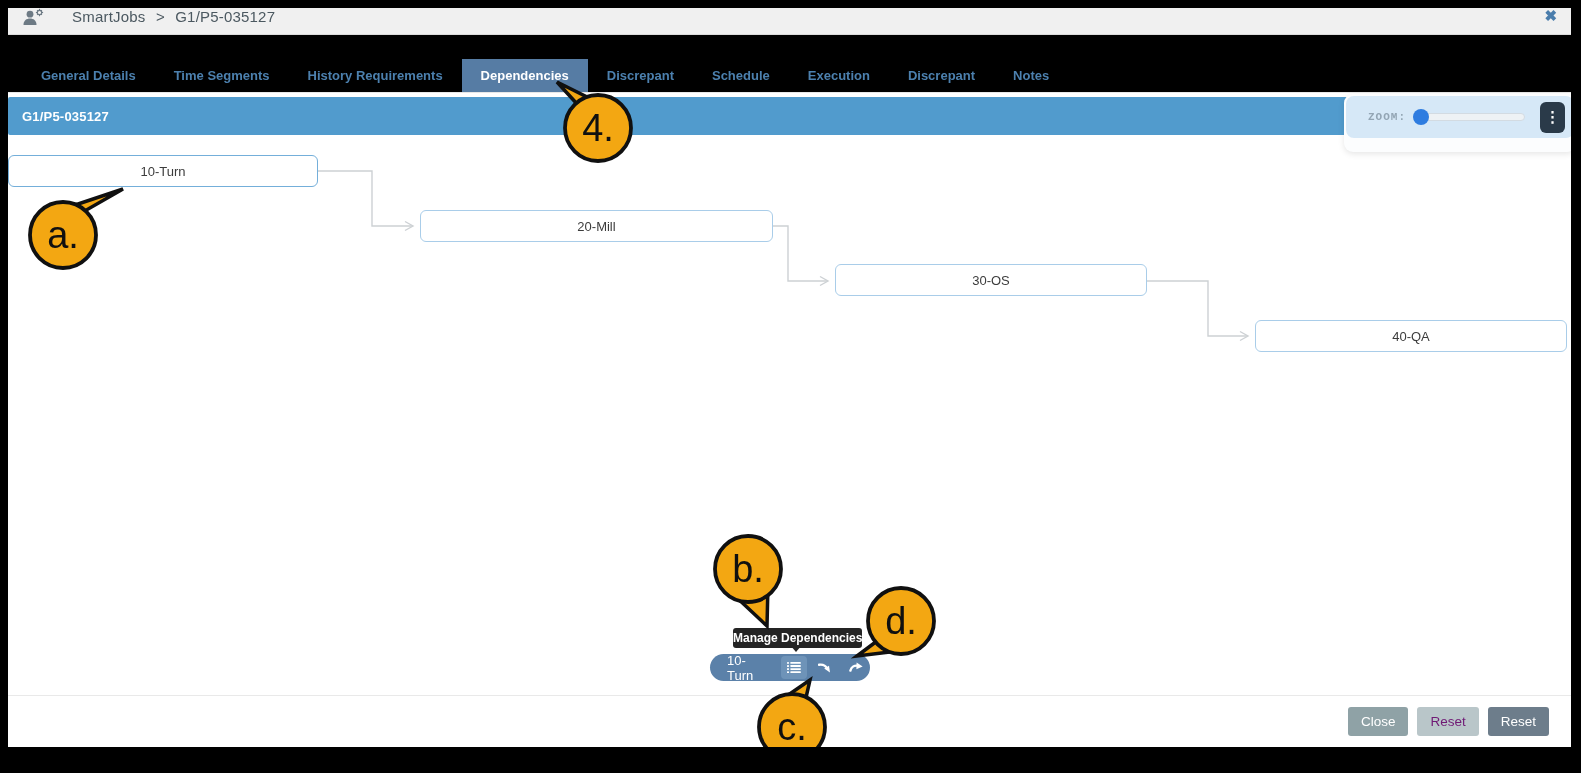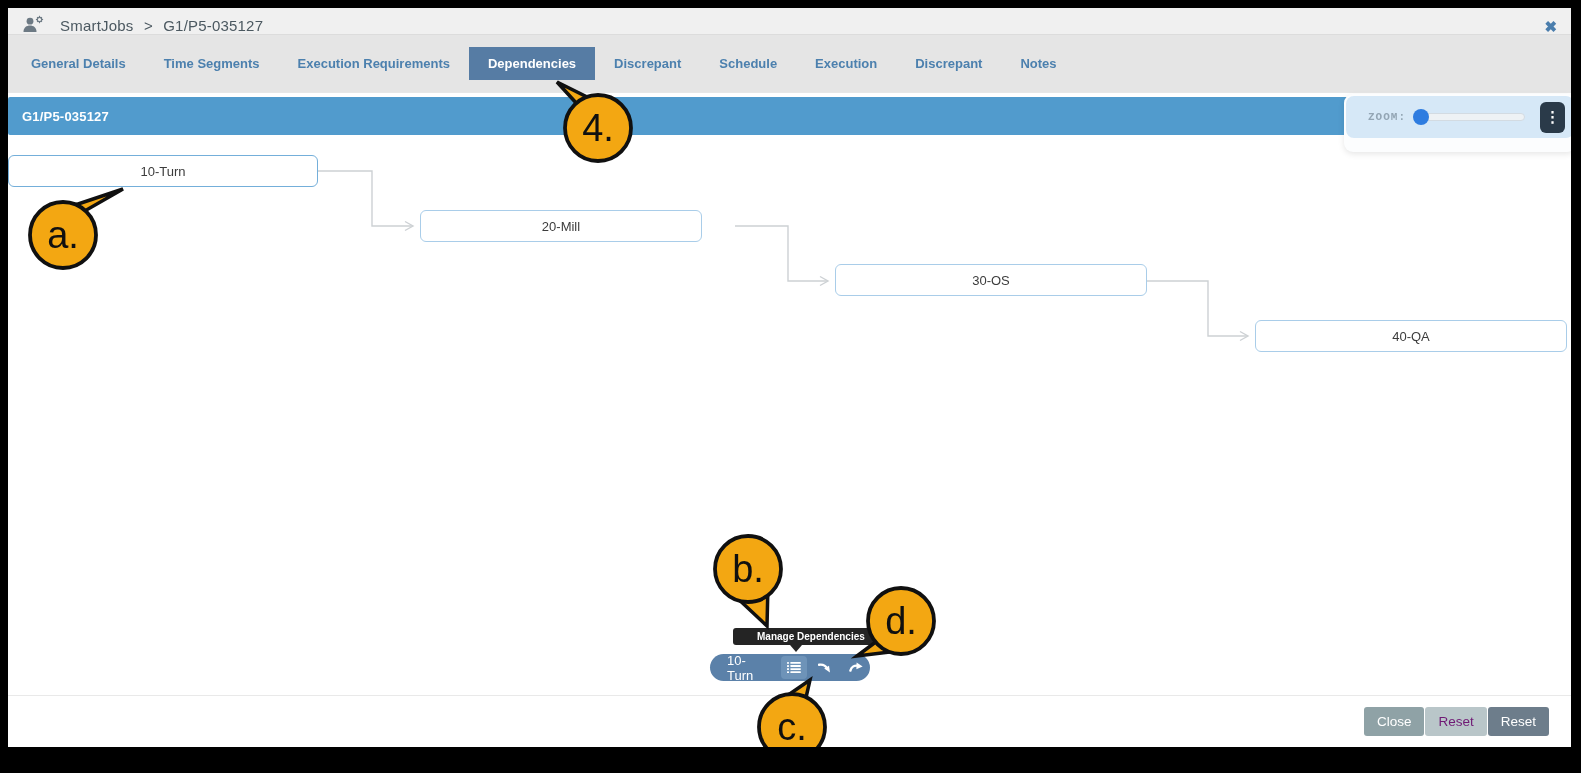--- a/index.html
+++ b/index.html
@@ -3,28 +3,28 @@
 <meta charset="utf-8">
 <style>
   * { margin:0; padding:0; box-sizing:border-box; }
   html,body { background:#000; }
   body { font-family:"Liberation Sans", sans-serif; }
   .frame { position:relative; width:1581px; height:773px; background:#000; overflow:hidden; }
   .window { position:absolute; left:8px; top:8px; width:1563px; height:739px; background:#fff; overflow:hidden; }
 
   
   .topbar { position:absolute; left:0; top:0; width:100%; height:27px; background:#f0f0f0;
-            border-bottom:1px solid #dcdcdc; display:flex; align-items:flex-end; padding:0 14px; }
+            border-bottom:1px solid #dcdcdc; display:flex; align-items:flex-start; padding:0 14px;gap:12px; }
   .topbar .crumb { margin-left:14px; font-size:15px; color:#4b5860; letter-spacing:.2px; }
   .topbar .crumb span { margin-right:6px; }
   .close-x { margin-left:auto; color:#4a7dac; font-size:15px; font-weight:bold; cursor:pointer; line-height:1; }
 
   
-  .tabs { position:absolute; left:0; top:27px; width:100%; height:58px; background:#e5e5e5;
-          border-bottom:1px solid #e7e7e7; display:flex; align-items:center; padding-left:4px; }
+  .tabs { position:absolute; left:0; top:27px; width:100%; height:58px; background:#000000;
+          border-bottom:1px solid #e7e7e7; display:flex; align-items:flex-end; padding-left:14px; }
   .tab { border:none; background:transparent; color:#4c80ae; font-weight:bold; font-size:13px;
          font-family:"Liberation Sans", sans-serif; padding:9px 19px; cursor:pointer; white-space:nowrap; }
   .tab.active { background:#567ca4; color:#fff; border-radius:0; }
 
   
   .bluebar { position:absolute; left:0; top:89px; width:100%; height:38px; background:#519bcd;
              display:flex; align-items:center; padding-left:14px; border-radius:2px; }
   .bluebar .title { color:#fff; font-size:13px; font-weight:bold; letter-spacing:.2px; }
 
   
@@ -43,36 +43,36 @@
                justify-content:center; cursor:pointer; }
 
   
   .node { position:absolute; height:32px; background:#fff; border-radius:6px;
           display:flex; align-items:center; justify-content:center; font-size:13px; color:#3c3c3c; z-index:2; cursor:pointer; }
   .node-border-strong { border:1px solid #74afda; }
   .node-border-light { border:1px solid #a9cde9; }
   .connectors { position:absolute; left:0; top:0; z-index:1; pointer-events:none; }
 
   
-  .tooltip { position:absolute; left:725px; top:620px; background:#242424; color:#fff; font-size:10px;
-             font-weight:bold; padding:3px 24px; border-radius:3px; z-index:6; white-space:nowrap; }
+  .tooltip { position:absolute; left:725px; top:620px; background:#242424; color:#fff; font-size:12px;
+             font-weight:bold; padding:3px 0; border-radius:3px; z-index:6; white-space:nowrap; }
   .tooltip-caret { position:absolute; left:782px; top:637px; width:0; height:0; z-index:6;
                    border-left:6px solid transparent; border-right:6px solid transparent; border-top:7px solid #242424; }
   .pill { position:absolute; left:702px; top:646px; width:160px; height:27px; background:#5b81a9;
           border-radius:14px; display:flex; align-items:center; z-index:5; }
   .pill-label { color:#fff; font-size:13px; margin:0 10px 0 17px; }
   .pill-btn { width:27px; height:23px; border-radius:4px; display:flex; align-items:center;
               justify-content:center; cursor:pointer; }
   .pill-btn.hovered { background:#6e93b8; }
   .pill-btn + .pill-btn { margin-left:5px; }
 
   
   .footer { position:absolute; left:0; top:687px; width:100%; height:52px; background:#fff;
             border-top:1px solid #e9e9e9; display:flex; align-items:center; justify-content:flex-end;
-            padding-right:22px; gap:1px; }
+            padding-right:22px; gap:9px; }
   .btn { border:none; border-radius:3px; font-size:13.5px; font-family:"Liberation Sans", sans-serif;
          padding:7px 13px; cursor:pointer; color:#fff; }
   .btn-close { background:#8fa2a6; }
   .btn-reset { background:#b9c6c9; color:#701a75; }
   .btn-save  { background:#6d7d8b; }
 
   
   .callout { position:absolute; z-index:10; pointer-events:none; }
   .callout text { font-family:"Liberation Sans", sans-serif; font-size:38px; fill:#101010; }
 </style>
@@ -102,21 +102,21 @@
         <span>SmartJobs</span>
         <span>&gt;</span>
         <span>G1/P5-035127</span>
       </div>
       <span class="close-x">✖</span>
     </div>
 
     <div class="tabs">
       <button class="tab">General Details</button>
       <button class="tab">Time Segments</button>
-      <button class="tab">Execution Requirements</button>
+      <button class="tab">History Requirements</button>
       <button class="tab active">Dependencies</button>
       <button class="tab">Discrepant</button>
       <button class="tab">Schedule</button>
       <button class="tab">Execution</button>
       <button class="tab">Discrepant</button>
       <button class="tab">Notes</button>
     </div>
 
     <div class="bluebar">
       <span class="title">G1/P5-035127</span>
@@ -140,21 +140,21 @@
         <path d="M727 218 L780 218 L780 273 L819 273"></path>
         <path d="M812 268.5 L820 273 L812 277.5"></path>
         <path d="M1139 273 L1200 273 L1200 328 L1239 328"></path>
         <path d="M1232 323.5 L1240 328 L1232 332.5"></path>
       </g>
     </svg>
 
     <div class="node node-border-strong" style="left:0; top:147px; width:310px;">
       <span>10-Turn</span>
     </div>
-    <div class="node node-border-light" style="left:412px; top:202px; width:282px;">
+    <div class="node node-border-light" style="left:412px; top:202px; width:353px;">
       <span>20-Mill</span>
     </div>
     <div class="node node-border-light" style="left:827px; top:256px; width:312px;">
       <span>30-OS</span>
     </div>
     <div class="node node-border-light" style="left:1247px; top:312px; width:312px;">
       <span>40-QA</span>
     </div>
 
     <div class="tooltip">Manage Dependencies</div>

